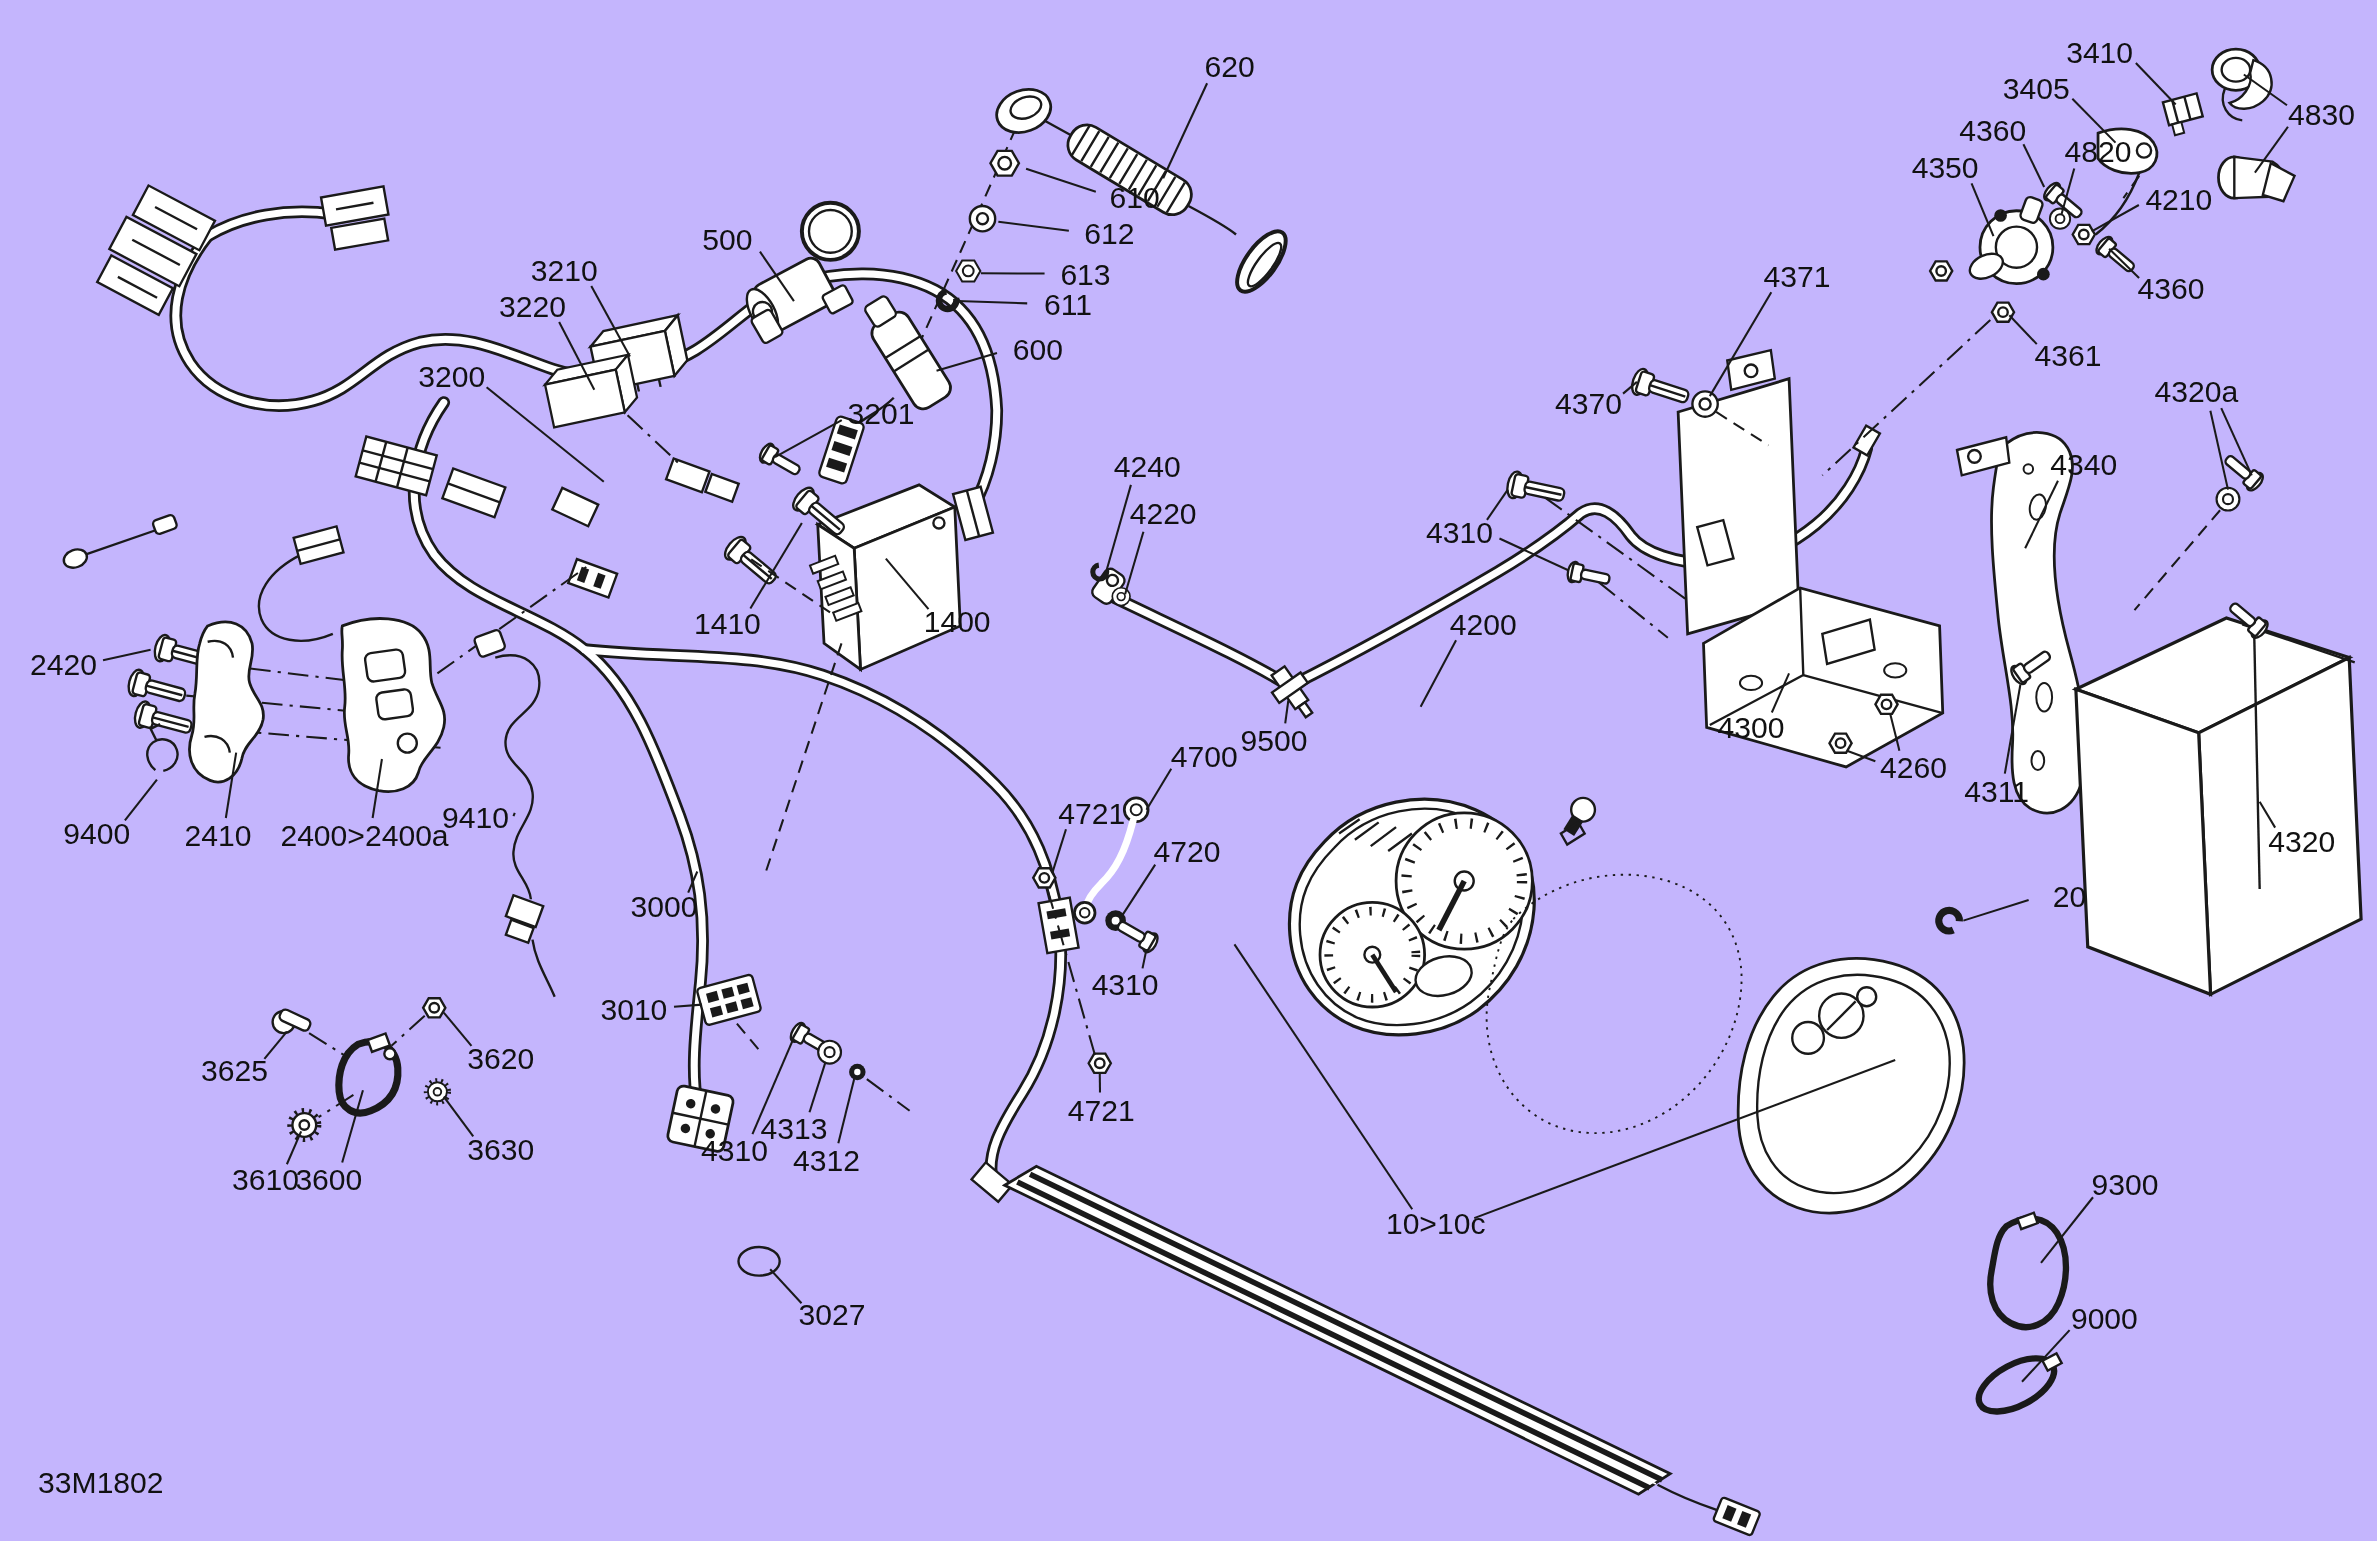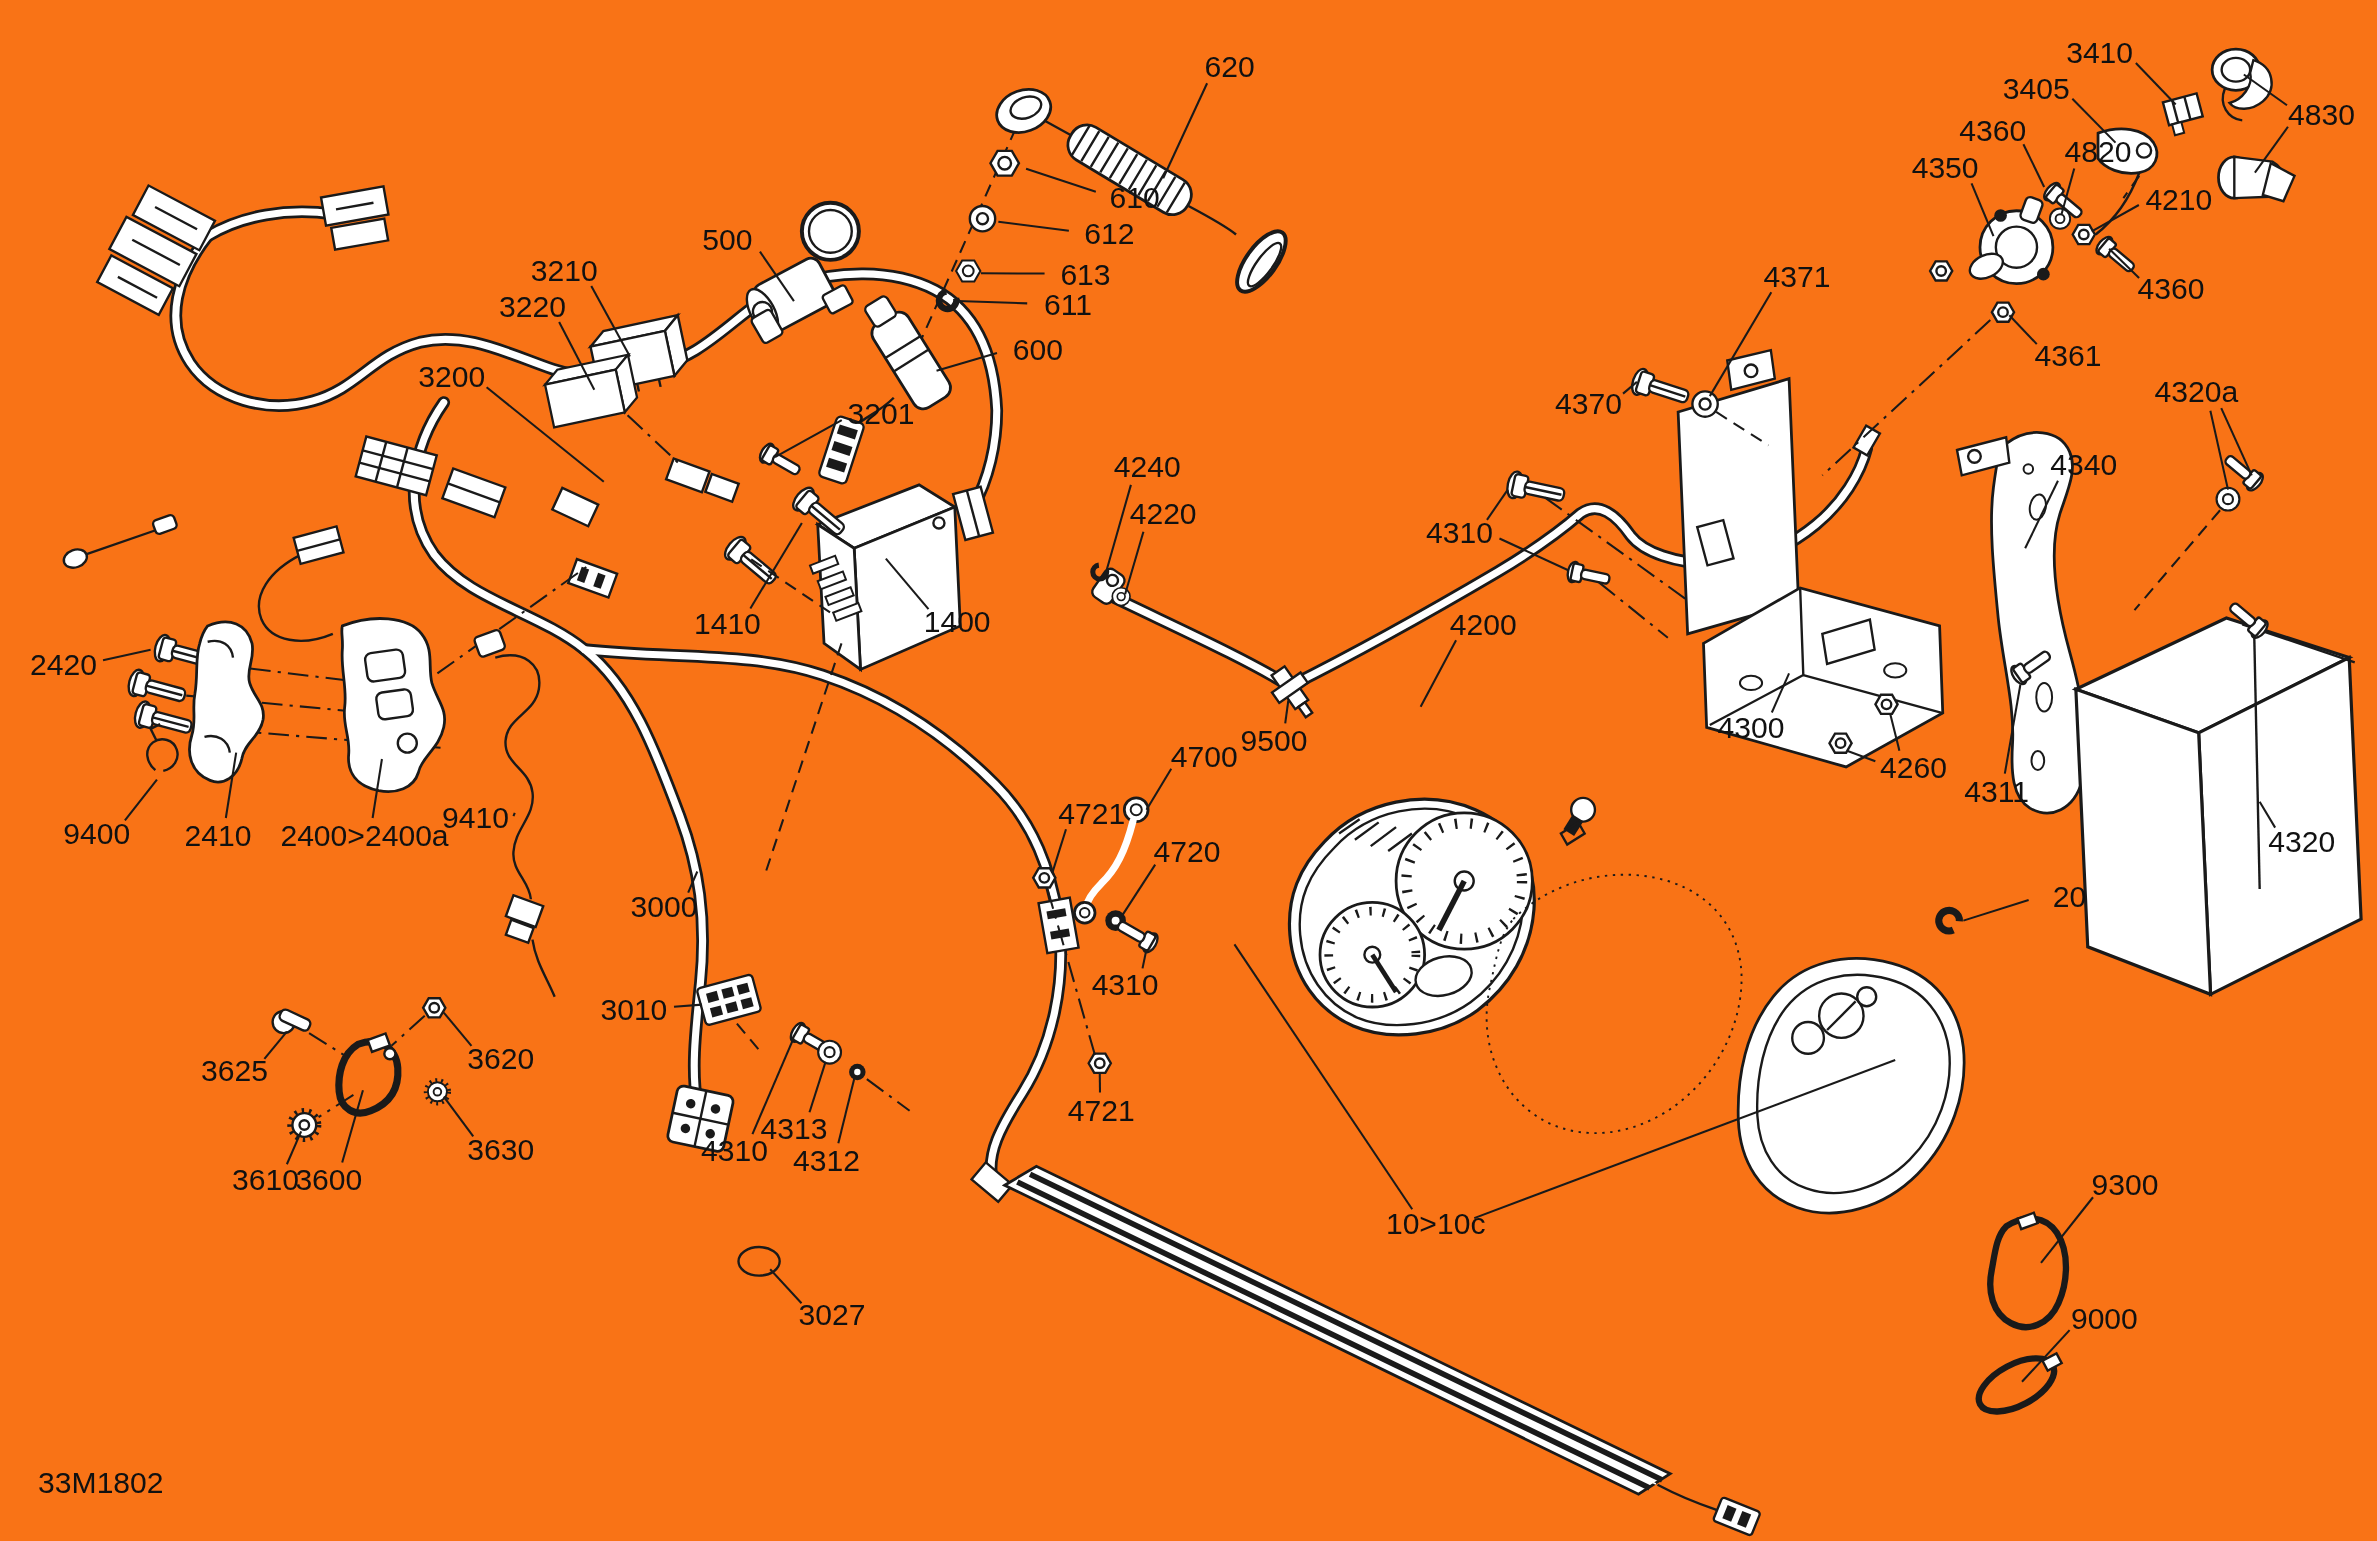--- a/index.html
+++ b/index.html
@@ -1,16 +1,16 @@
 <!DOCTYPE html>
 <html style="font-size:12.7px"><head>
 <meta charset="utf-8">
 <style>
   html,body{margin:0;padding:0;background:#fff;}
-  .stage{position:relative;width:2377px;height:1541px;background:#f97316;overflow:hidden;}
+  .stage{position:relative;width:2377px;height:1541px;background:#c4b5fd;overflow:hidden;}
   svg{position:absolute;left:0;top:0;}
   .ln{stroke:#1a1a1a;fill:none;}
   .fw{fill:#ffffff;stroke:#1a1a1a;}
   .fb{fill:#1a1a1a;stroke:none;}
   .tubeO{stroke:#1a1a1a;stroke-width:16;fill:none;stroke-linecap:round;stroke-linejoin:round;}
   .tubeI{stroke:#ffffff;stroke-width:9;fill:none;stroke-linecap:round;stroke-linejoin:round;}
   .thin{stroke:#1a1a1a;stroke-width:3;fill:none;}
   .dash{stroke:#1a1a1a;stroke-width:2.6;fill:none;stroke-dasharray:16 10;}
   .dashdot{stroke:#1a1a1a;stroke-width:2.6;fill:none;stroke-dasharray:26 9 4 9;}
   .dot{stroke:#1a1a1a;stroke-width:2.4;fill:none;stroke-dasharray:3 7;}

